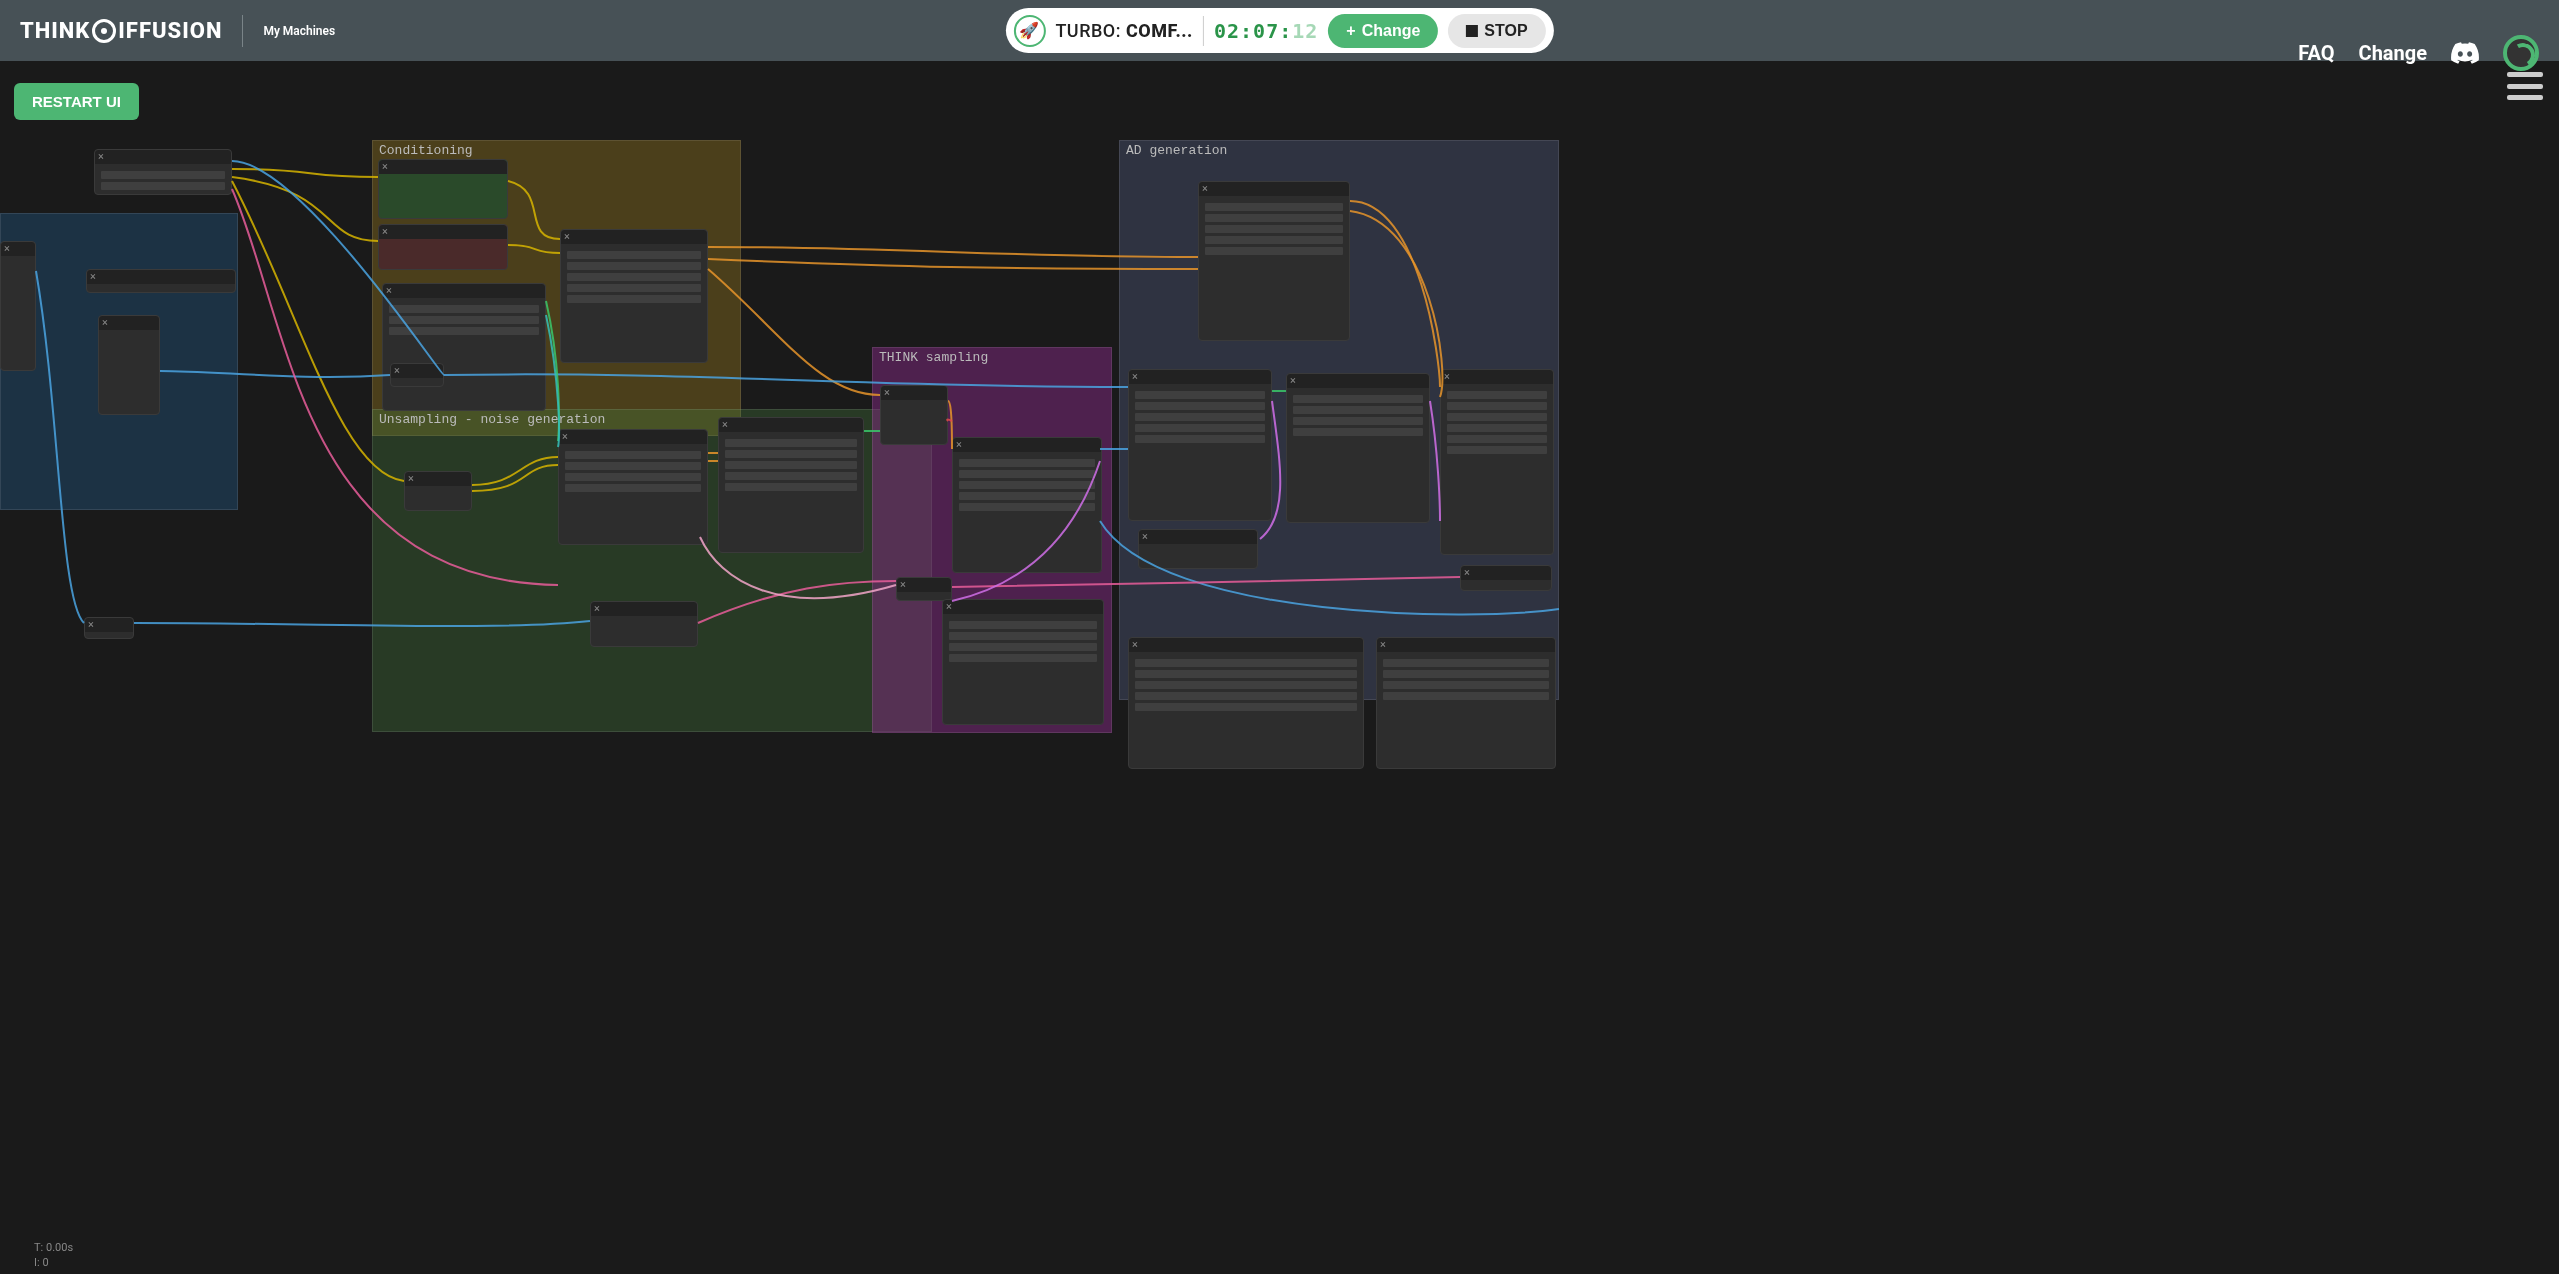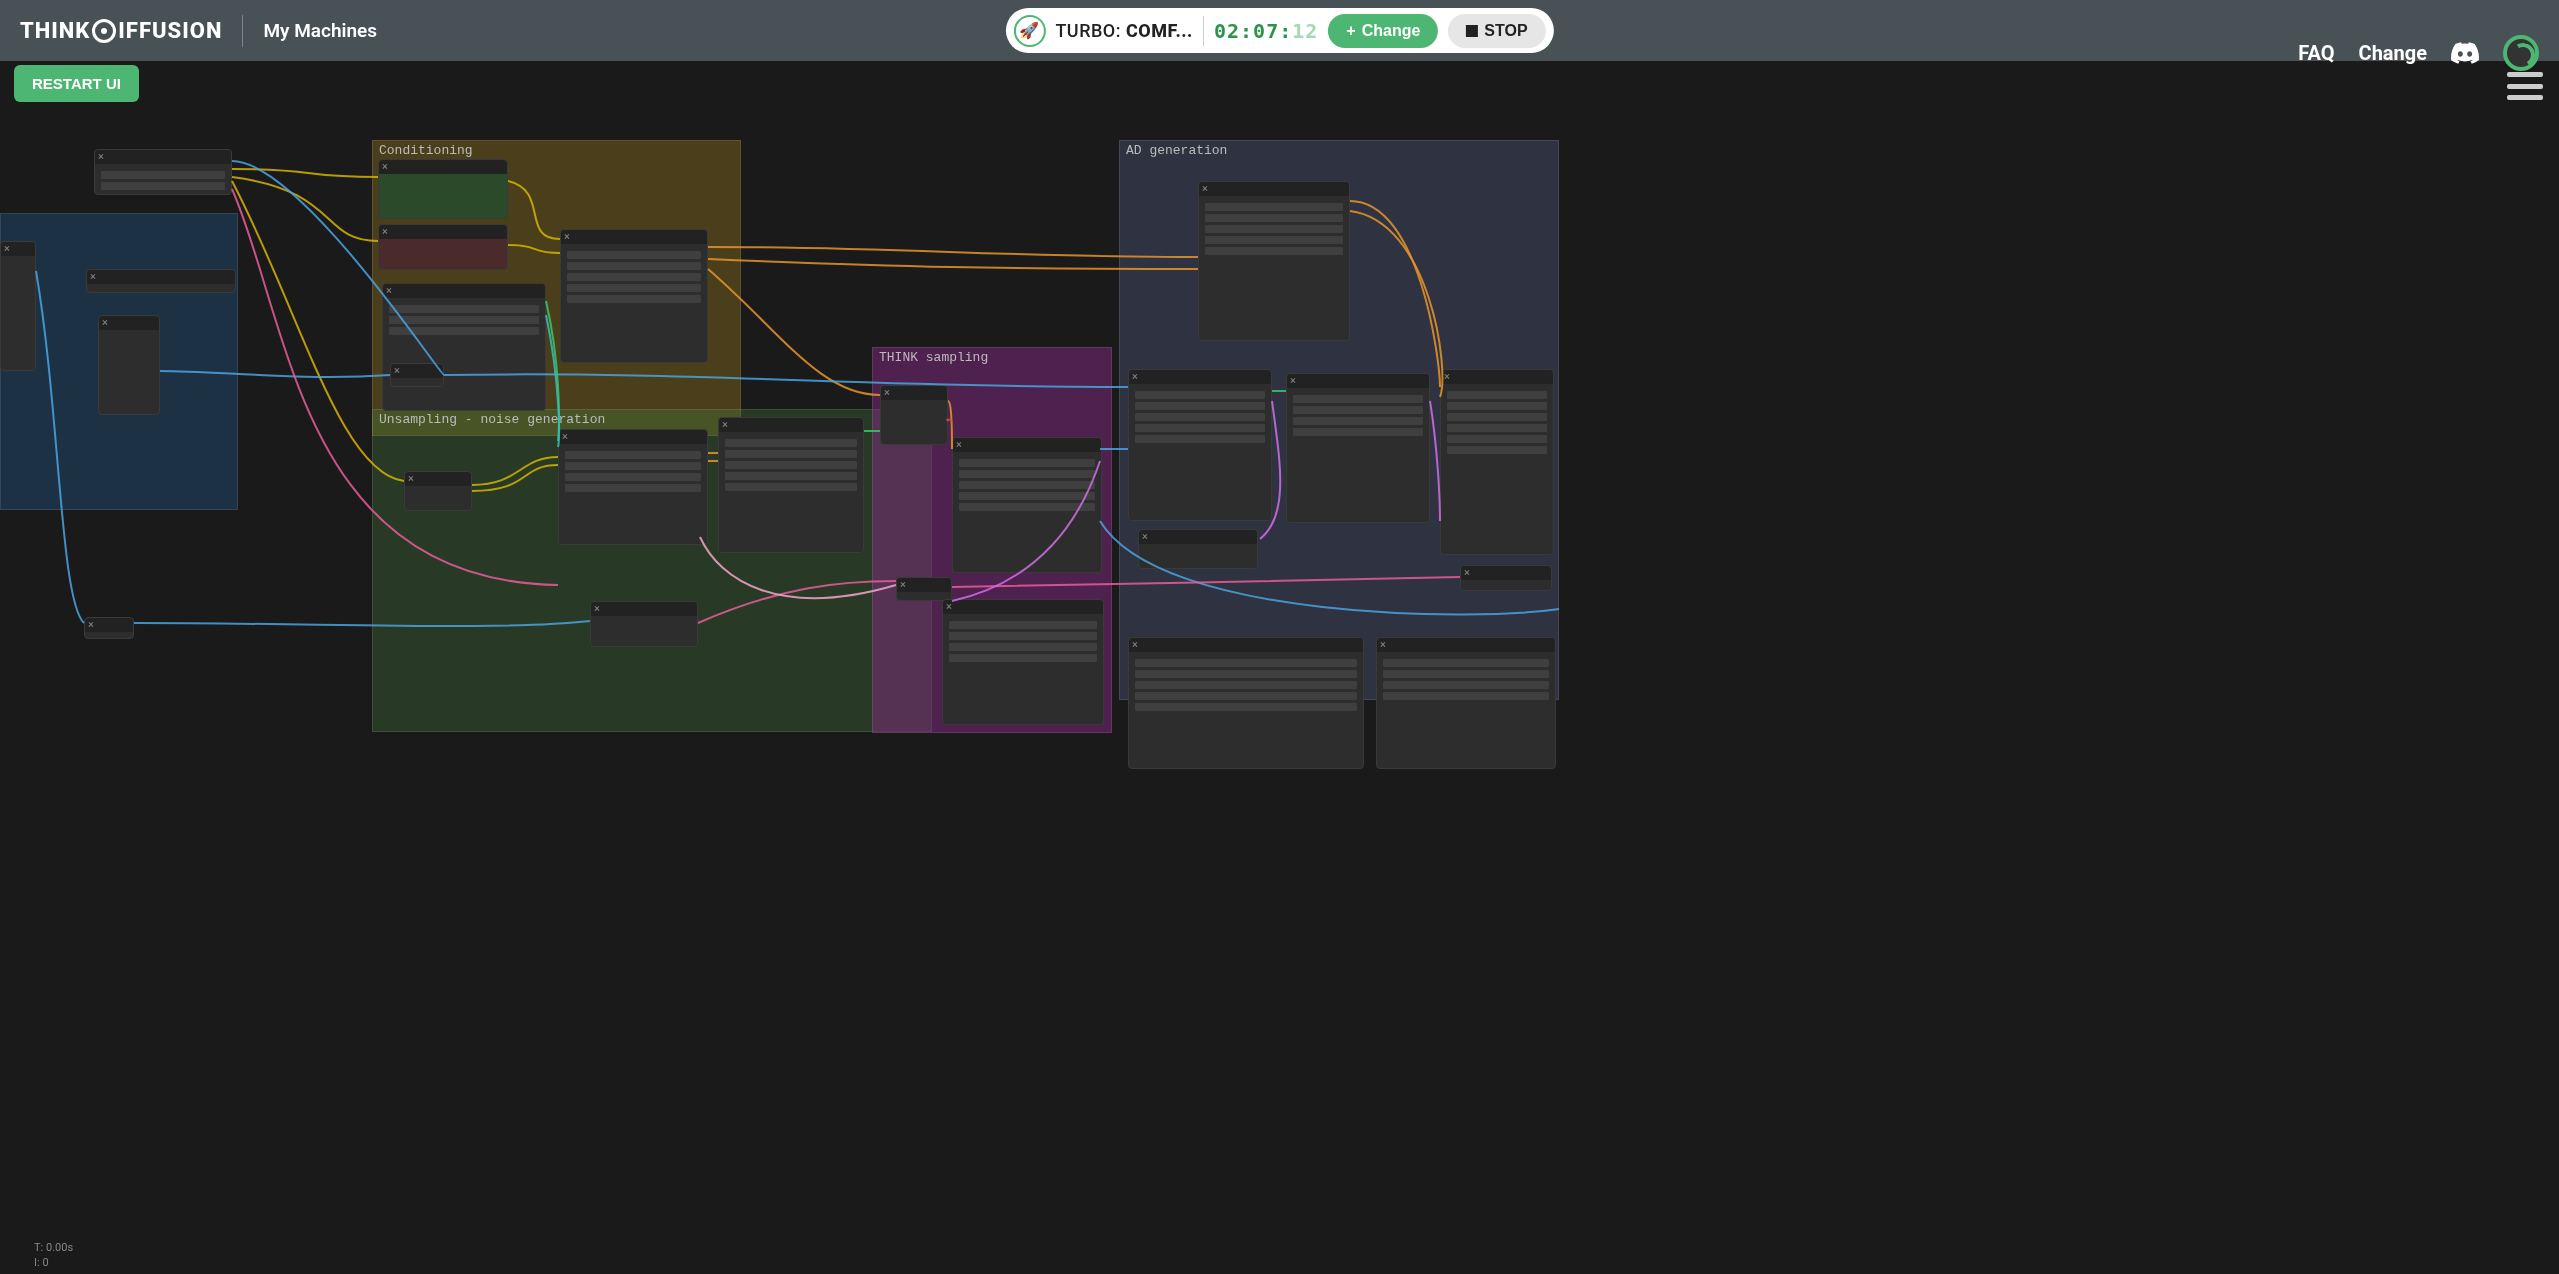--- a/index.html
+++ b/index.html
@@ -48,21 +48,21 @@
   left: 6px;
 }
 .divider {
   width: 1px;
   height: 32px;
   background: #7a8488;
   margin: 0 20px;
 }
 .nav-link {
   color: #fff;
-  font-size: 19px;
+  font-size: 12px;
   font-weight: 600;
   cursor: pointer;
 }
 .pill-container {
   position: absolute;
   left: 50%;
   transform: translateX(-50%);
   display: flex;
   align-items: center;
   background: #fff;
@@ -159,21 +159,21 @@
   border: 4px solid #4db673;
   border-left-color: transparent;
   border-bottom-color: transparent;
   position: absolute;
   top: 4px;
   left: 4px;
   transform: rotate(15deg);
 }
 .restart-btn {
   position: absolute;
-  top: 65px;
+  top: 83px;
   left: 14px;
   background: #4db673;
   color: #fff;
   border: none;
   border-radius: 6px;
   padding: 10px 18px;
   font-weight: 700;
   font-size: 15px;
   cursor: pointer;
 }

